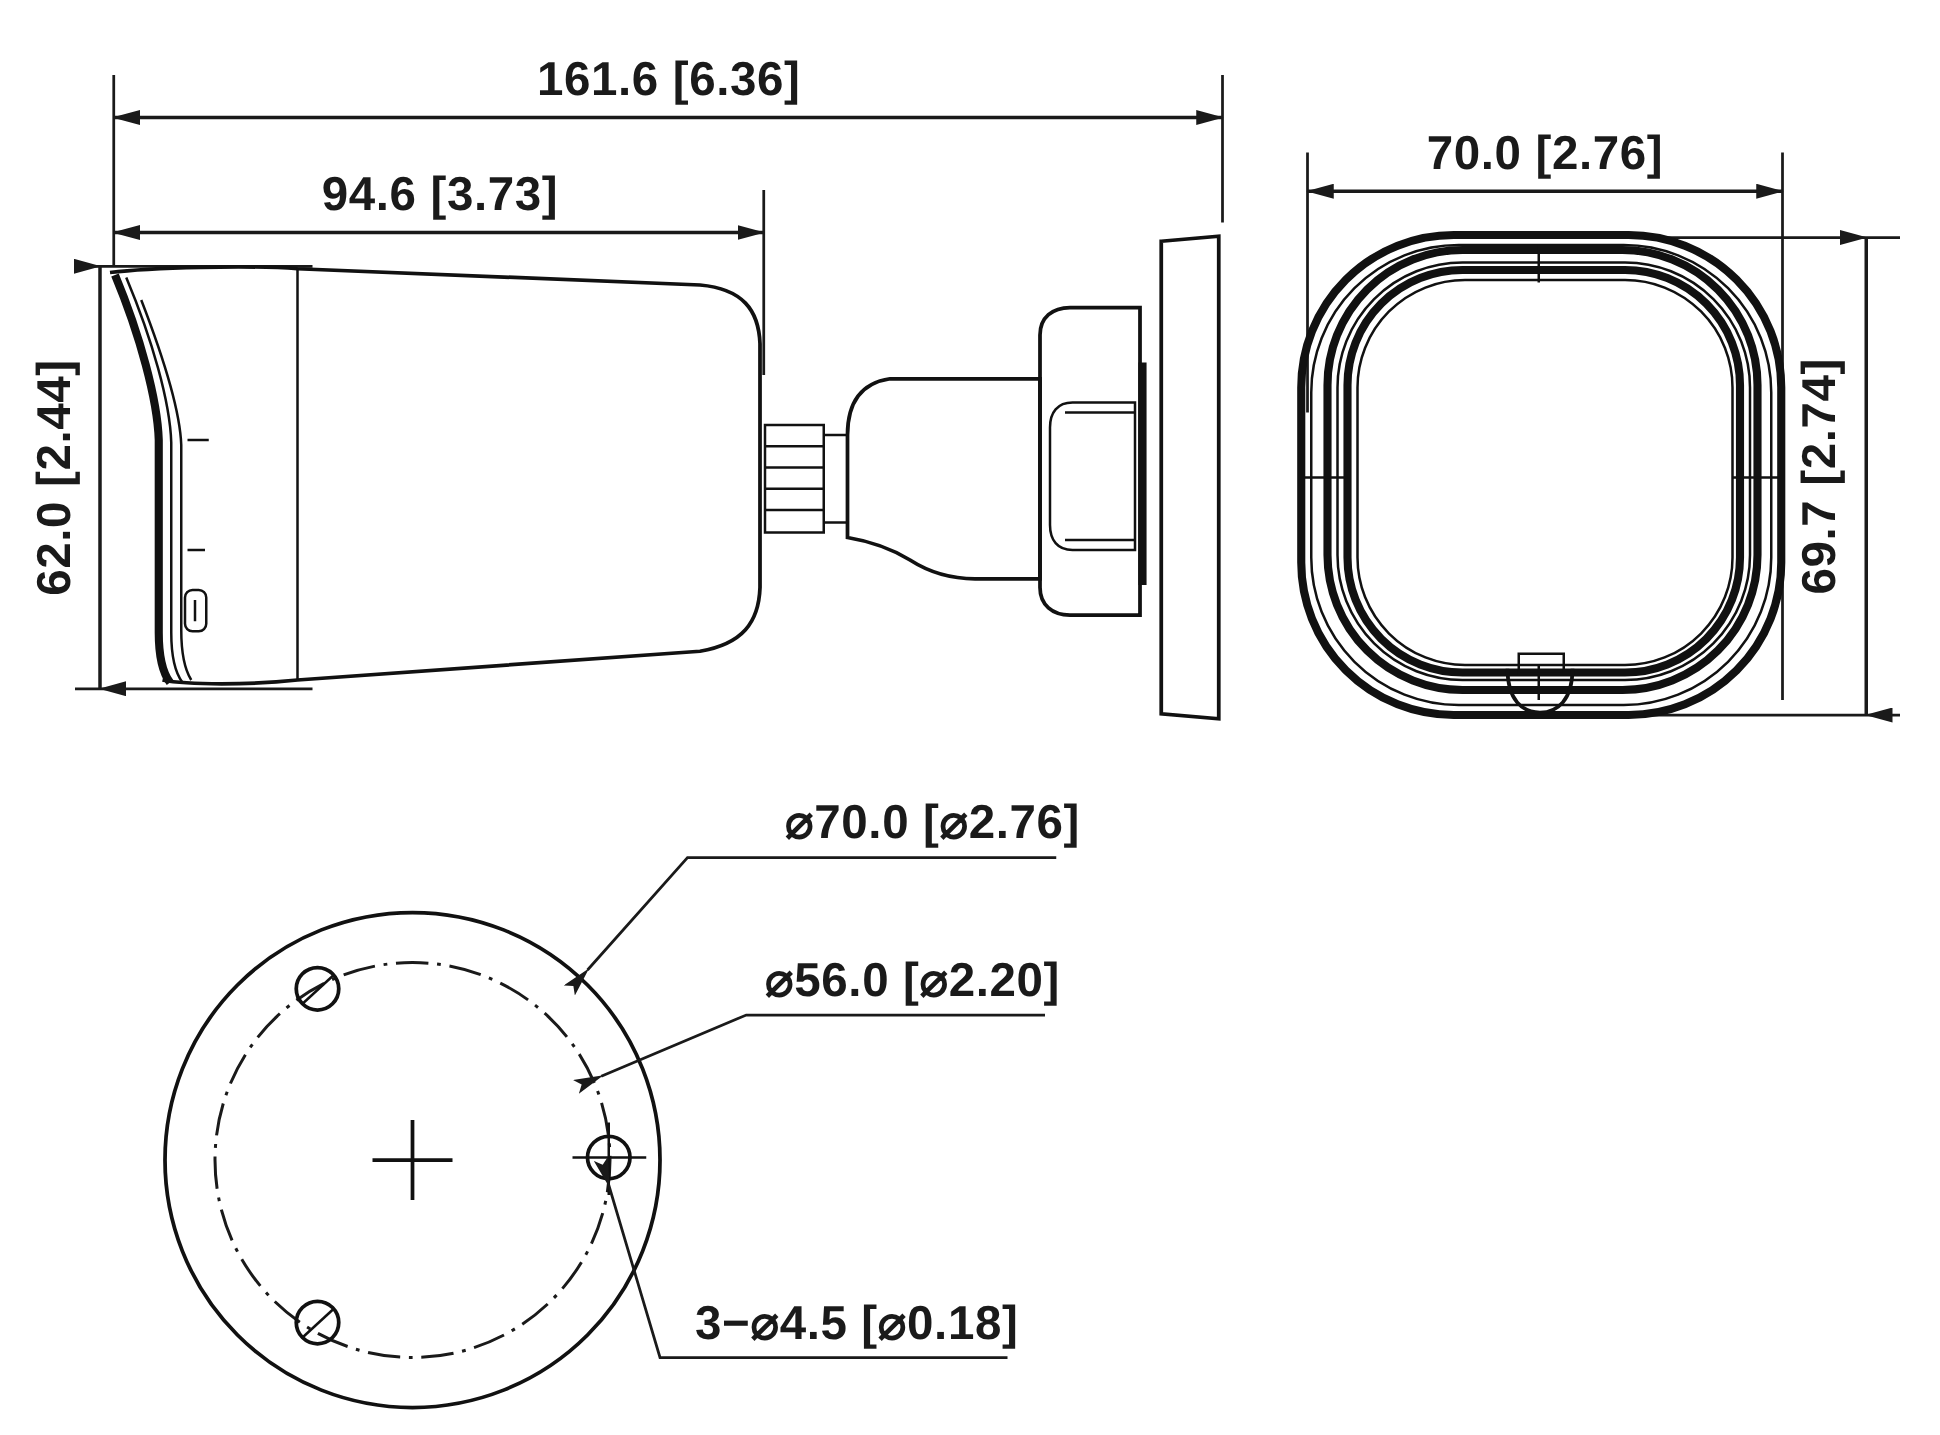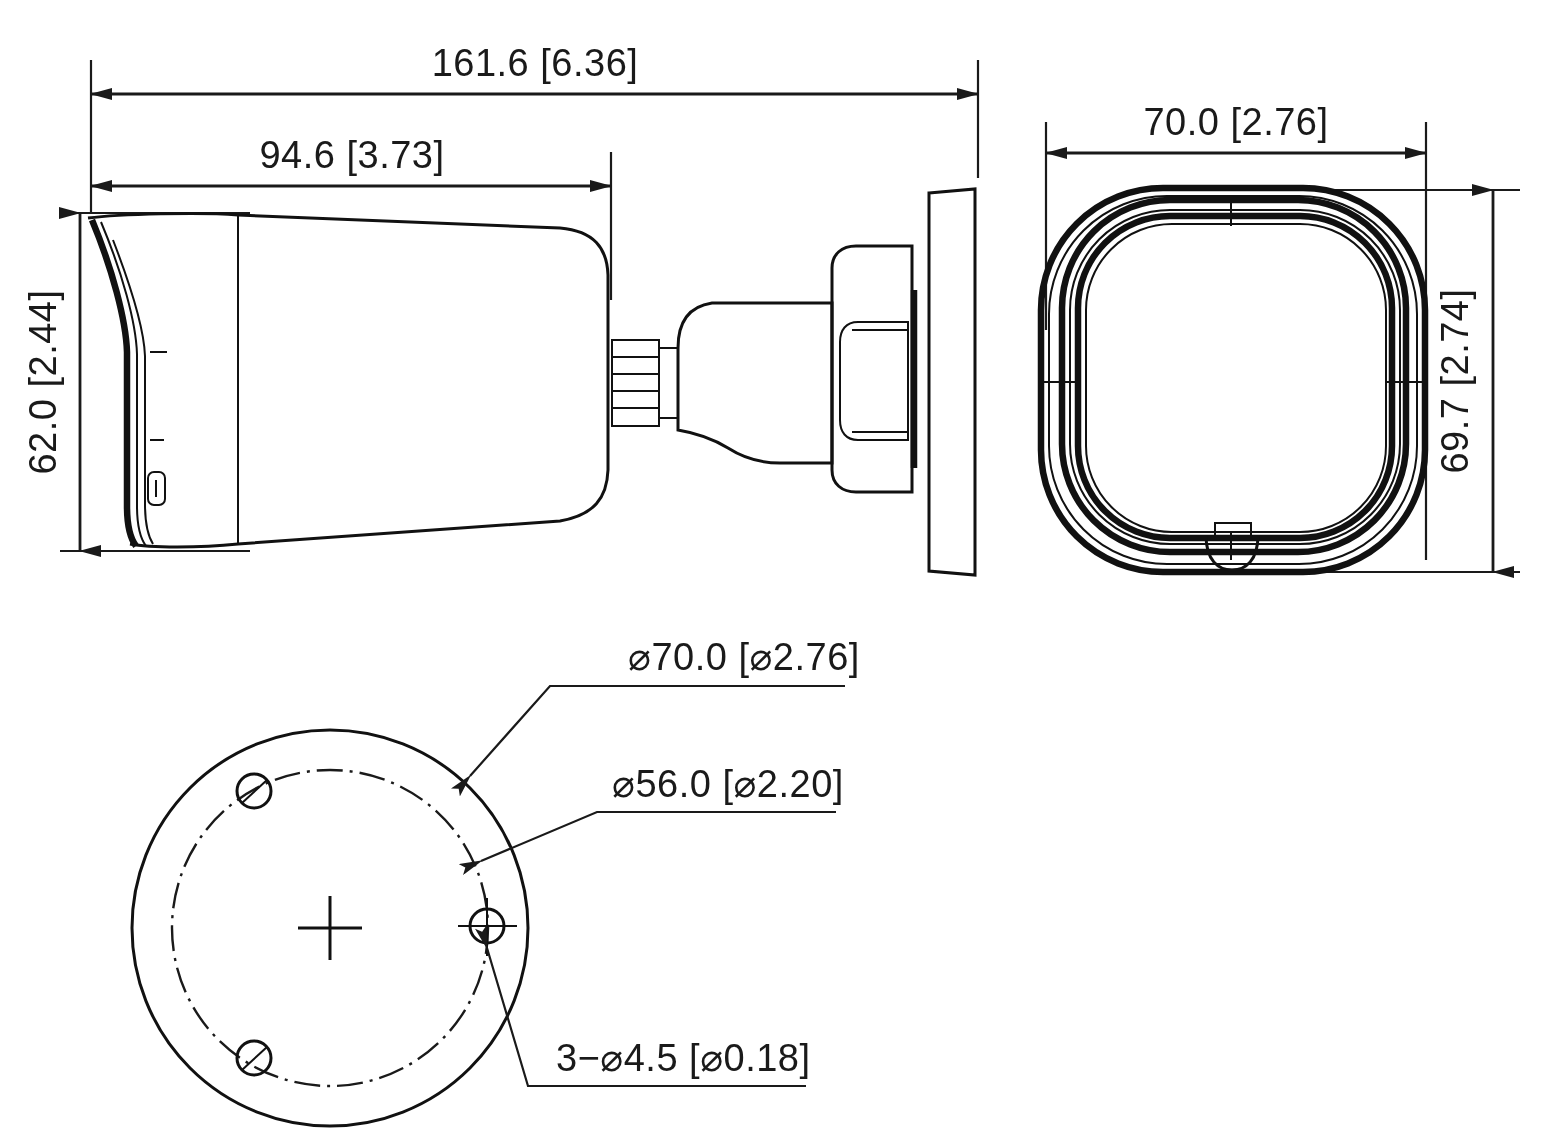--- a/index.html
+++ b/index.html
@@ -10,20 +10,21 @@
   }
   body {
     font-family: "Liberation Sans", sans-serif;
   }
   #canvas-wrap {
     position: relative;
     width: 1552px;
     height: 1148px;
     background: #ffffff;
     overflow: hidden;
+    font-weight: bold;
   }
   svg#drawing {
     display: block;
     width: 1552px;
     height: 1148px;
   }
   .dimtext {
     font-family: "Liberation Sans", sans-serif;
     font-size: 38px;
     fill: #1a1a1a;

